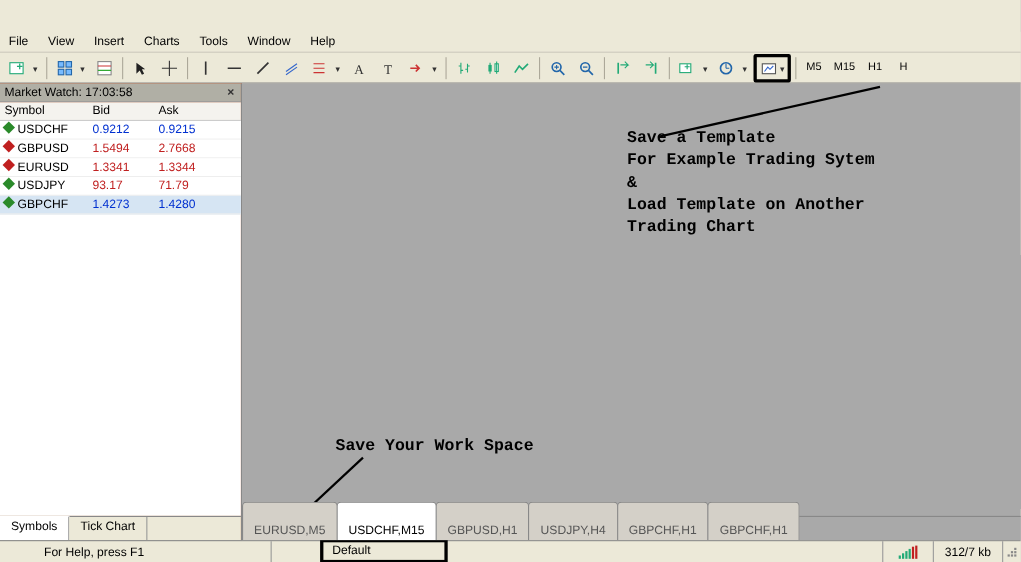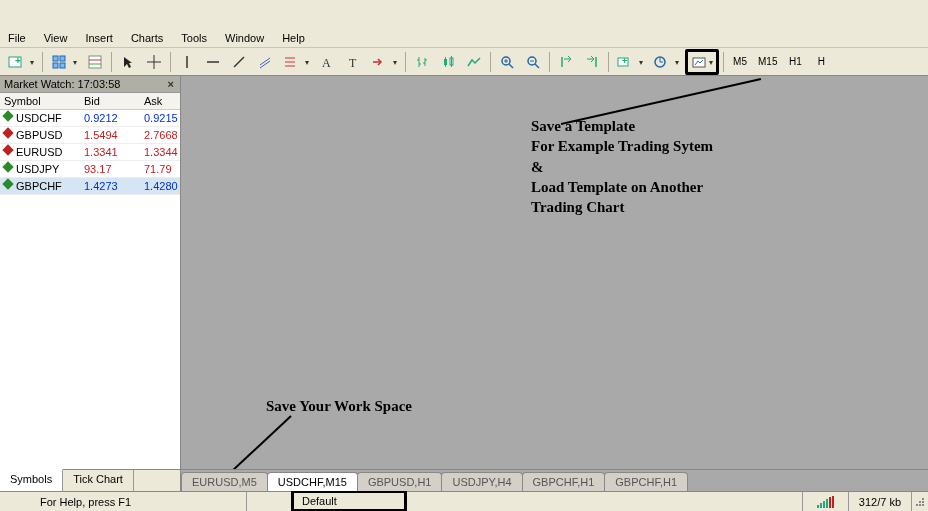--- a/index.html
+++ b/index.html
@@ -50,21 +50,21 @@
   font-size: 10px; cursor: pointer; padding: 0 4px;
 }
 .template-hl {
   border: 3px solid #000 !important;
   width: 34px; height: 26px;
 }
 .main {
   flex: 1; display: flex; min-height: 0;
 }
 .sidebar {
-  width: 181px; display: flex; flex-direction: column; border-right: 1px solid #888;
+  width: 220px; display: flex; flex-direction: column; border-right: 1px solid #888;
   background: #c2410c;
 }
 .mw-title {
   background: #b0afa5;
   color: #000;
   font-size: 11px;
   padding: 2px 4px;
   display: flex; justify-content: space-between; align-items: center;
   border-bottom: 1px solid #999;
 }
@@ -91,33 +91,33 @@
   display: flex; background: #ece9d8; border-top: 1px solid #888; height: 22px;
 }
 .mw-tab {
   padding: 3px 10px; font-size: 11px; border-right: 1px solid #999; background: #ece9d8; cursor: pointer;
 }
 .mw-tab.active { background: #fff; border-top: 1px solid #fff; margin-top:-1px;}
 .workarea {
   flex: 1; background: #a9a9a9; position: relative;
 }
 .annotation {
-  position: absolute; font-family: Liberation Serif, serif;
+  position: absolute; font-family: Liberation Mono, monospace;
   font-weight: bold; font-size: 15px; color: #000; line-height: 1.35;
 }
 .ann1 { top: 40px; left: 350px; width: 260px; }
 .ann2 { top: 320px; left: 85px; }
 .arrow { position: absolute; pointer-events: none; }
 .chart-tabs {
   position: absolute; bottom: 0; left: 0; right: 0; height: 22px;
   display: flex; align-items: flex-end; background: #a9a9a9;
   border-top: 1px solid #888;
 }
 .ctab {
-  padding: 3px 10px 3px 10px; font-size: 11px;
+  padding: 19px 10px 3px 10px; font-size: 11px;
   background: #d4d0c8; border: 1px solid #888; border-bottom: none;
   border-top-left-radius: 4px; border-top-right-radius: 4px;
   margin-right: -1px; color: #555; cursor: pointer;
   position: relative;
   margin-top: 32px;
 }
 .ctab.active { background: #fff; color: #000; z-index: 2; }
 .status {
   display: flex; align-items: center; height: 20px; background: #ece9d8;
   border-top: 1px solid #888; font-size: 11px;

